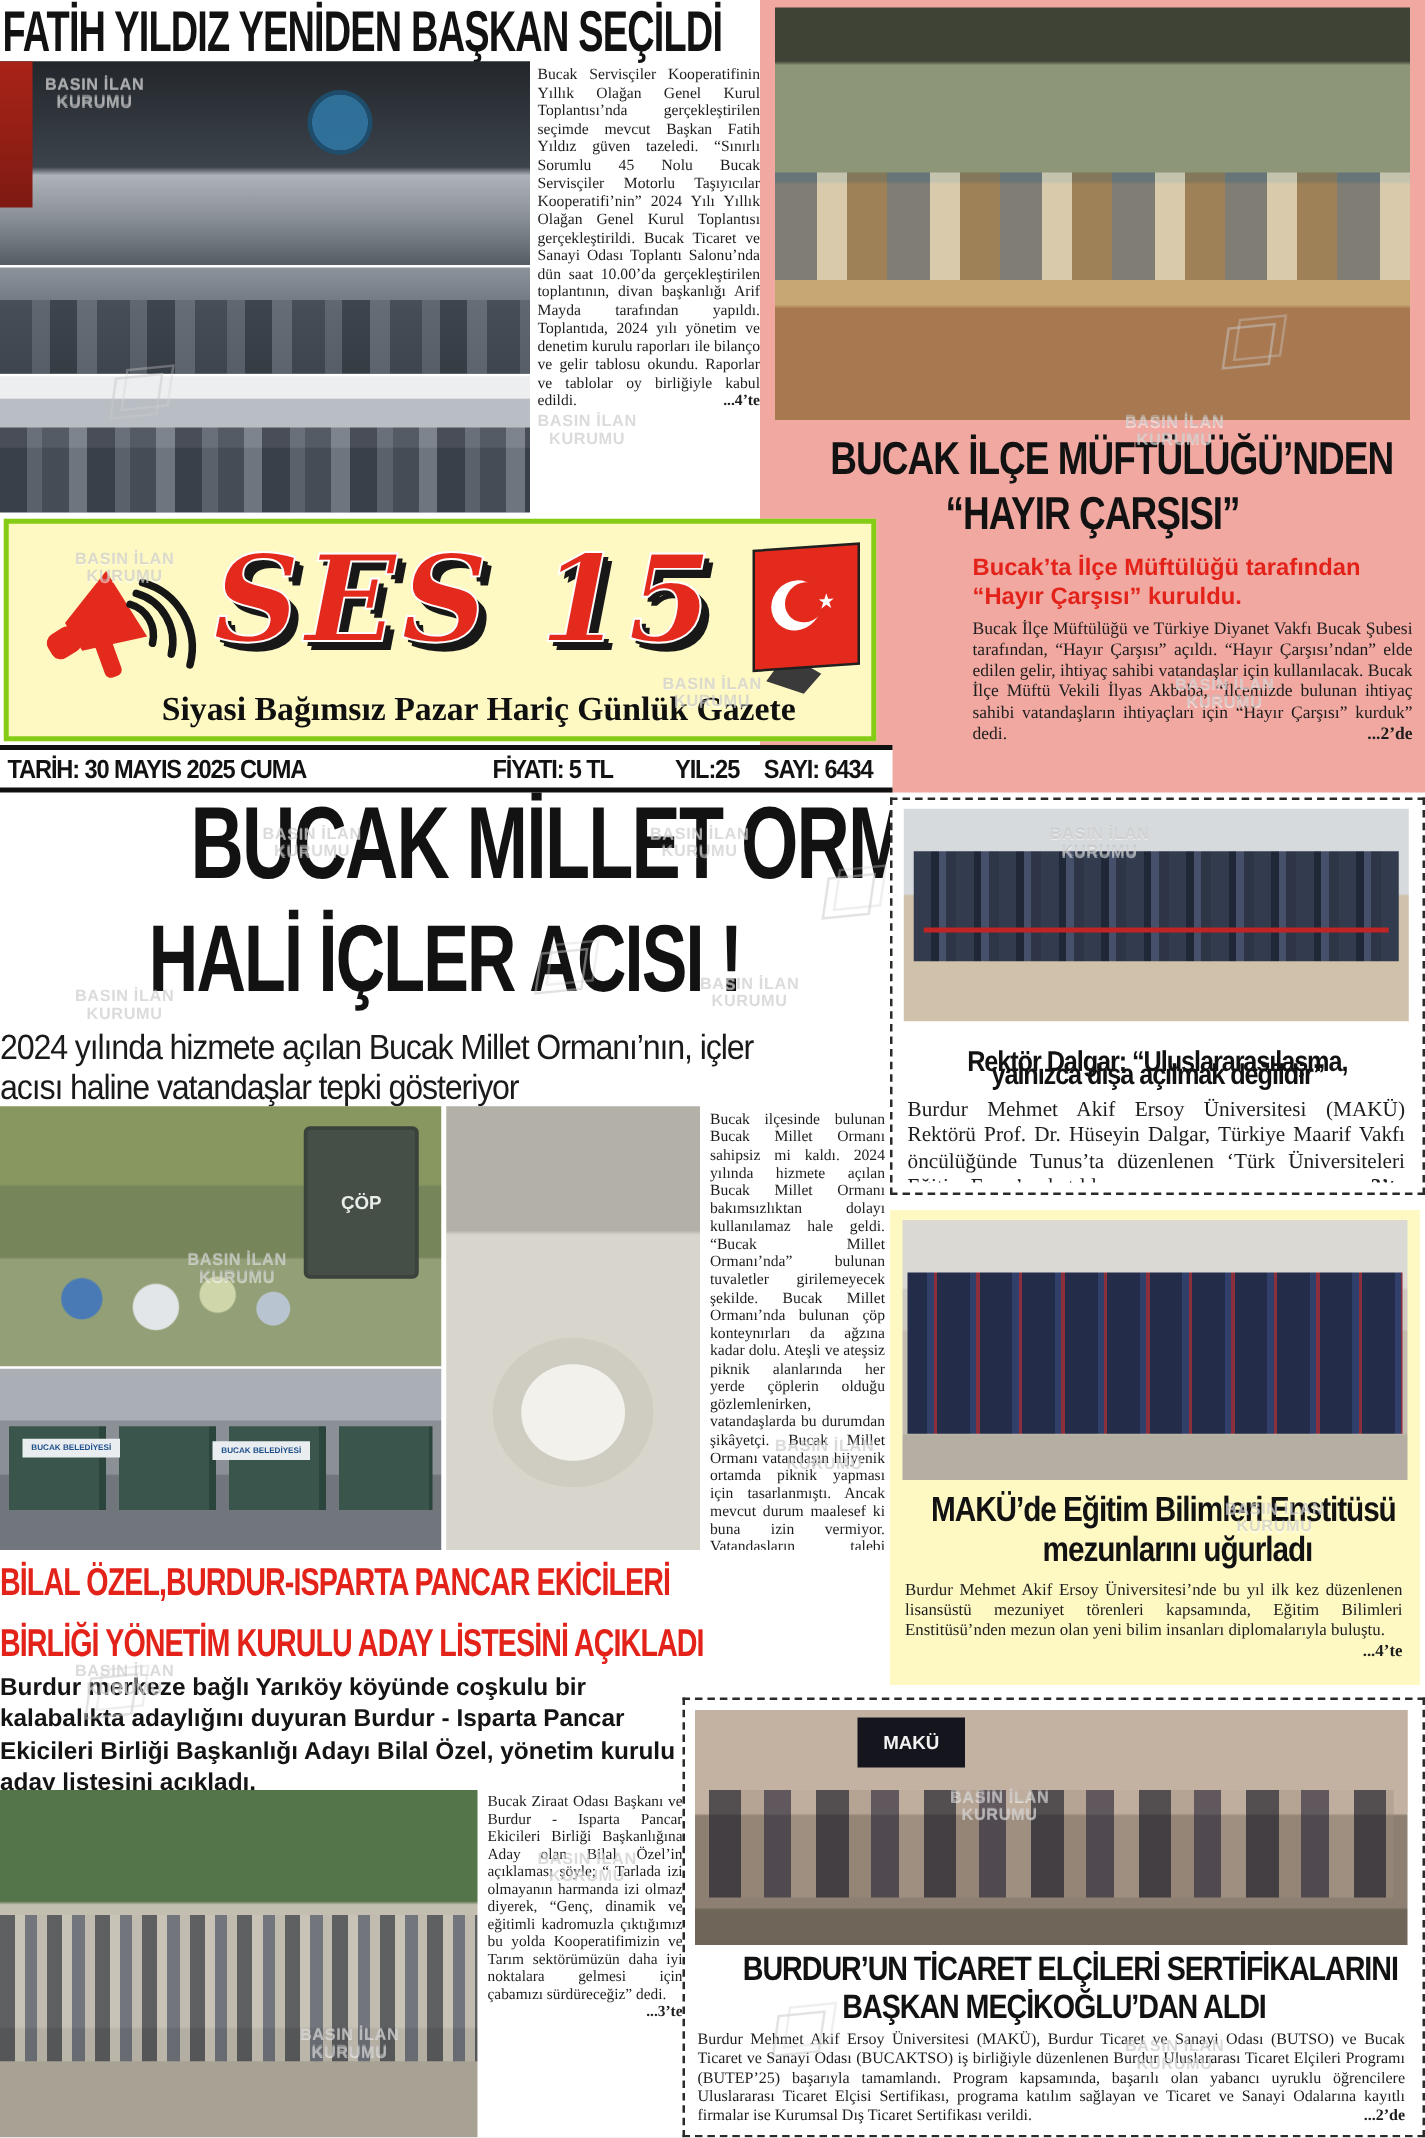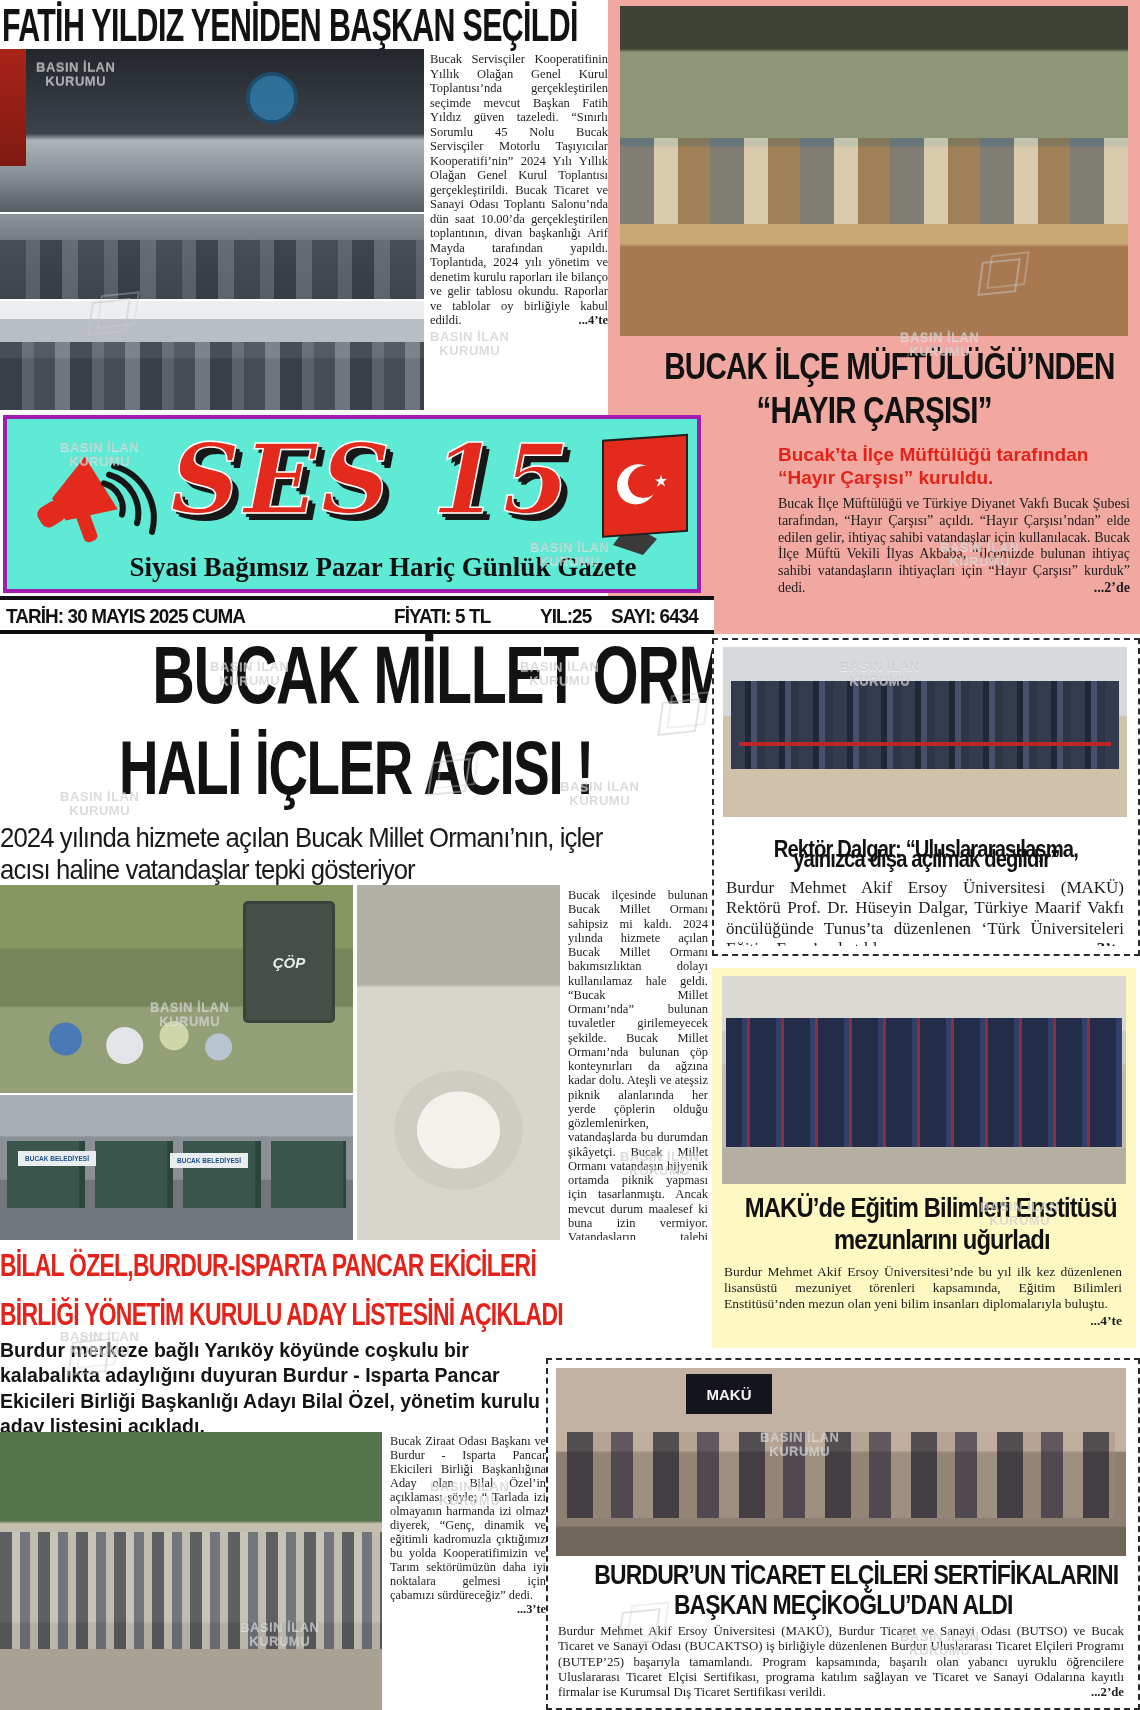--- a/index.html
+++ b/index.html
@@ -53,21 +53,21 @@
       background:repeating-linear-gradient(90deg,rgba(40,45,55,.65) 0 12px,rgba(205,200,190,.5) 12px 20px,rgba(60,70,90,.6) 20px 30px,rgba(190,185,175,.5) 30px 38px);}
   .ph-cert{background:linear-gradient(180deg,#c3b2a2 0 44%,#91847600 0),linear-gradient(180deg,#c3b2a2 0 44%,#8d8072 45% 84%,#6f6559 85% 100%);}
   .ph-cert::before{content:"";position:absolute;inset:34% 2% 20% 2%;
       background:repeating-linear-gradient(90deg,rgba(35,35,45,.7) 0 26px,rgba(160,140,125,.4) 26px 44px,rgba(55,50,65,.7) 44px 66px,rgba(185,165,150,.4) 66px 86px);}
   .ph-label{position:absolute;display:flex;align-items:center;justify-content:center;font-weight:bold;}
   
   .pinkbox{background:#f0a8a1;}
   .greenbox{background:#fef9c3;}
   .dashedbox{border:2px dashed #2a2a2a;background:#fff;}
   
-  #masthead{border:4px solid #a21caf;background:#5eead4;z-index:3;}
+  #masthead{border:4px solid #84cc16;background:#fef9c3;z-index:3;}
   #ses-title{font-family:"DejaVu Serif",serif;font-style:italic;font-weight:bold;color:#e32a1d;
      letter-spacing:4px;-webkit-text-stroke:1.5px #ffffff;
      text-shadow:4px 4px 0 #181818,7px 7px 0 #181818;}
   #tagline{font-family:"Liberation Serif",serif;font-weight:bold;color:#101010;padding-left:31px;}
   #dateline{border-top:4px solid #101010;border-bottom:4px solid #101010;display:flex;align-items:center;z-index:2;background:#fff;}
   #dateline .g{font-size:21px;}
   
   .wm{position:absolute;z-index:6;pointer-events:none;text-align:center;line-height:1.05;
       font-weight:bold;font-size:13px;letter-spacing:.5px;color:rgba(190,190,190,.55);
       text-shadow:0 1px 0 rgba(255,255,255,.5);}
@@ -161,21 +161,21 @@
     <div class="g ctr" style="font-size:76px;margin-top:14px;">
       <span class="sqz" style="--sx:.72;letter-spacing:-2px;">HALİ İÇLER ACISI !</span>
     </div>
     <div style="font-size:28px;color:#1a1a1a;margin-top:16px;line-height:1.15;">
       <div><span class="sqz" style="--sx:.92">2024 yılında hizmete açılan Bucak Millet Ormanı’nın, içler</span></div>
       <div><span class="sqz" style="--sx:.92">acısı haline vatandaşlar tepki gösteriyor</span></div>
     </div>
   </div>
 
   <div class="ph ph-garbage" style="left:0;top:885px;width:353px;height:208px;">
-    <div class="ph-label" style="right:18px;top:16px;width:86px;height:116px;background:#454e47;border-radius:5px;color:#e9ede9;font-size:15px;border:3px solid #39423b;font-style:italic;">
+    <div class="ph-label" style="right:18px;top:16px;width:86px;height:116px;background:#454e47;border-radius:5px;color:#e9ede9;font-size:15px;border:3px solid #39423b;">
       <span>ÇÖP</span>
     </div>
   </div>
   <div class="ph ph-dumpsters" style="left:0;top:1095px;width:353px;height:145px;">
     <div class="ph-label" style="left:18px;top:56px;width:78px;height:15px;background:#e9edf0;color:#1d4f8a;font-size:6.5px;">
       <span>BUCAK BELEDİYESİ</span>
     </div>
     <div class="ph-label" style="left:170px;top:58px;width:78px;height:15px;background:#e9edf0;color:#1d4f8a;font-size:6.5px;">
       <span>BUCAK BELEDİYESİ</span>
     </div>

